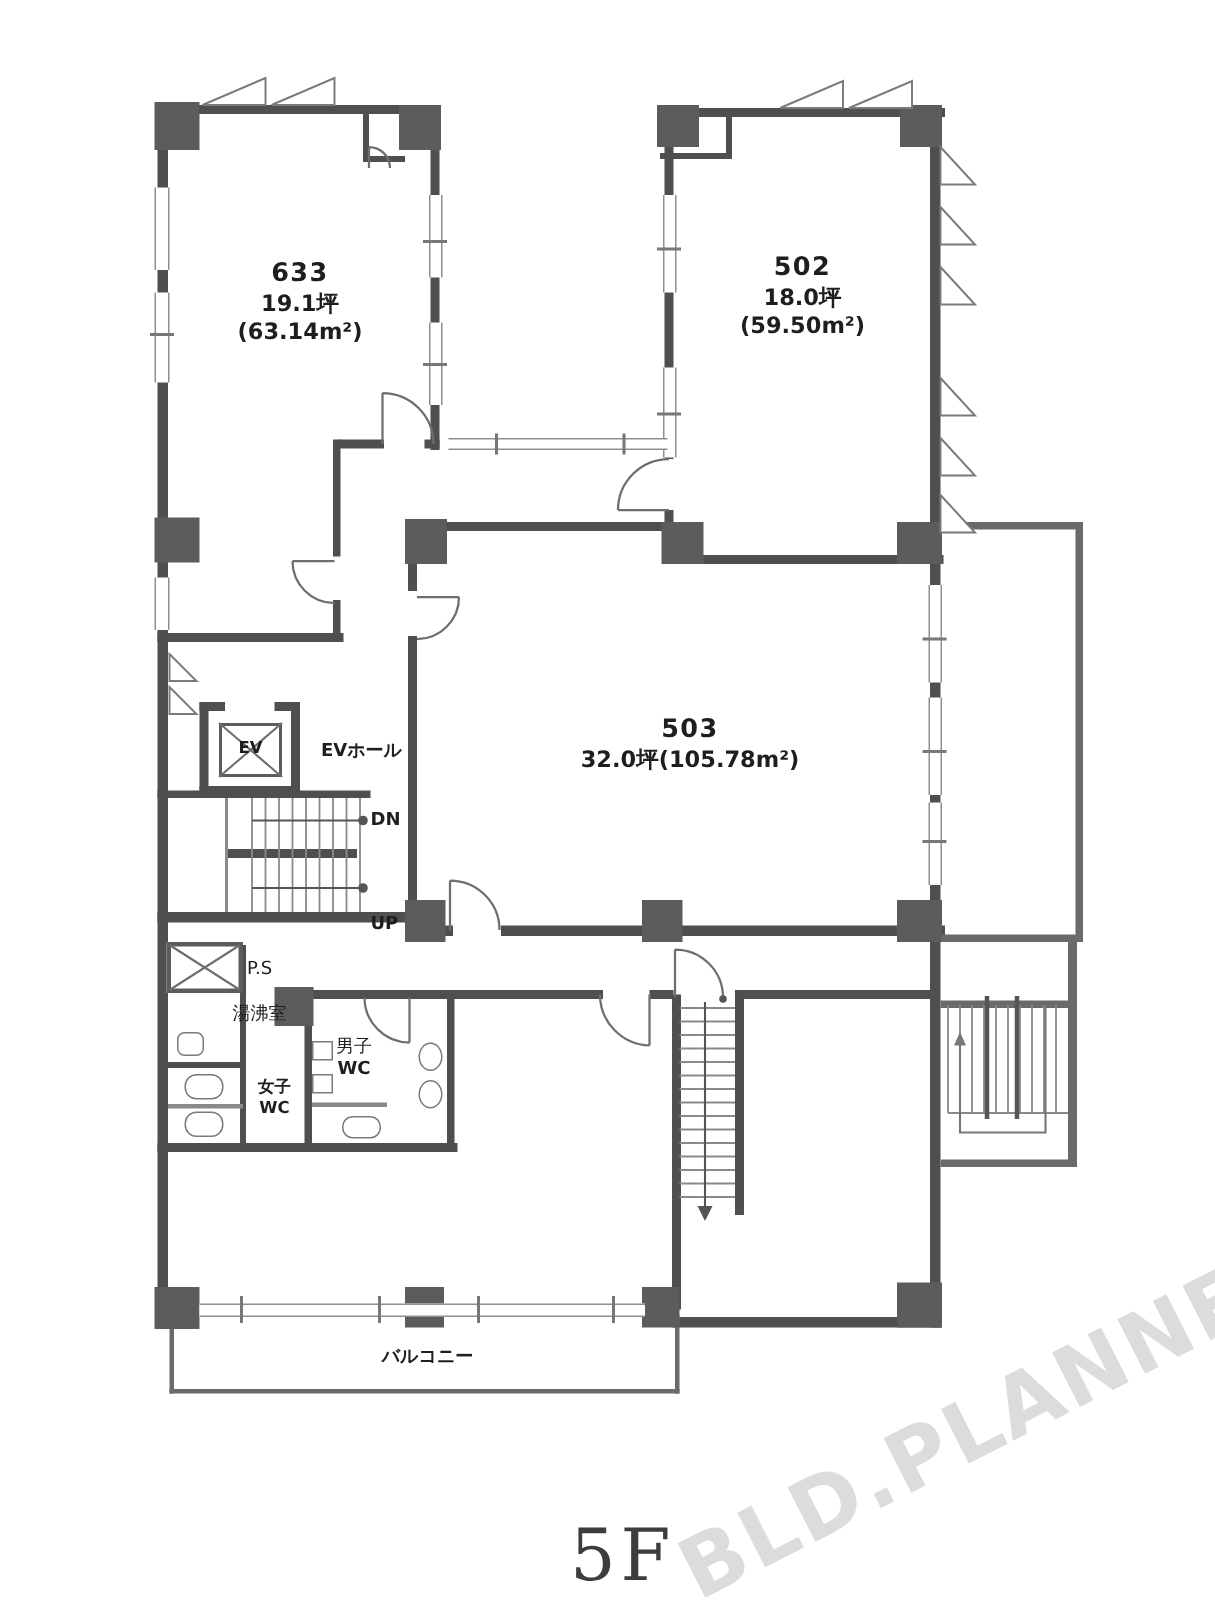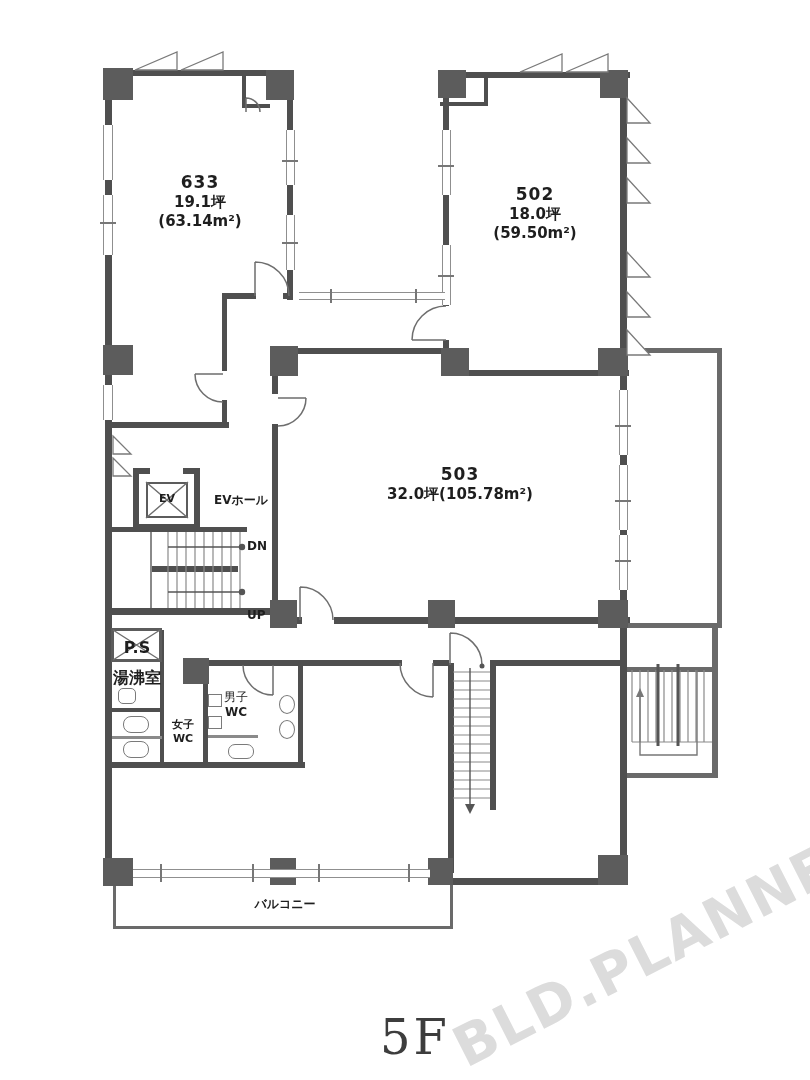--- a/index.html
+++ b/index.html
@@ -11,21 +11,21 @@
   .thin{position:absolute;background:#8a8a8a;}     
   .winh{position:absolute;background:#fff;border-top:1.5px solid #8f8f8f;border-bottom:1.5px solid #8f8f8f;box-sizing:border-box;}
   .winv{position:absolute;background:#fff;border-left:1.5px solid #8f8f8f;border-right:1.5px solid #8f8f8f;box-sizing:border-box;}
   .tick{position:absolute;background:#777;}
   .box{position:absolute;box-sizing:border-box;border:2px solid #5c5c5c;background:#fff;}
   .fix{position:absolute;box-sizing:border-box;border:1.5px solid #7a7a7a;background:#fff;}
   .lbl{position:absolute;text-align:center;line-height:1.25;}
   .room-num{font-size:17px;font-weight:700;letter-spacing:1px;}
   .room-area{font-size:15px;font-weight:600;}
   .small{font-size:12px;font-weight:600;}
-  .tiny{font-size:16px;font-weight:700;}
+  .tiny{font-size:12px;font-weight:400;margin-left:36px;}
   .svgl{position:absolute;left:0;top:0;}
   .floor-label{position:absolute;left:340px;top:1009px;width:150px;text-align:center;
       font-family:"DejaVu Serif","Liberation Serif",serif;font-size:48px;color:#3d3d3d;letter-spacing:3px;}
   .watermark{position:absolute;left:430px;top:905px;width:500px;font-size:56px;font-weight:700;
       color:#dcdcdc;transform:rotate(-27deg);transform-origin:50% 50%;white-space:nowrap;letter-spacing:2px;}
 </style>
 </head>
 <body>
 
 <div class="plan">
@@ -218,26 +218,26 @@
       <path d="M640 695 V755 H697 V670" fill="none"></path>
         <path d="M636 697 L644 697 L640 688 Z" stroke="none"></path>
     </g>
   </svg>
 
   <div class="lbl" style="left:120px;top:172px;width:160px">
     <div class="room-num">633</div>
     <div class="room-area">19.1坪</div>
     <div class="room-area">(63.14m²)</div>
   </div>
-  <div class="lbl" style="left:450px;top:184px;width:170px">
+  <div class="lbl" style="left:450px;top:168px;width:170px">
     <div class="room-num">502</div>
     <div class="room-area">18.0坪</div>
     <div class="room-area">(59.50m²)</div>
   </div>
-  <div class="lbl" style="left:320px;top:464px;width:280px">
+  <div class="lbl" style="left:320px;top:476px;width:280px">
     <div class="room-num">503</div>
     <div class="room-area">32.0坪(105.78m²)</div>
   </div>
   <div class="lbl" style="left:185px;top:788px;width:240px">
   </div>
 
   <div class="lbl small" style="left:147px;top:492px;width:40px;font-size:11px">EV</div>
   <div class="lbl small" style="left:205px;top:493px;width:72px">EVホール</div>
   <div class="lbl small" style="left:247px;top:539px;width:32px;text-align:left">DN</div>
   <div class="lbl small" style="left:247px;top:608px;width:32px;text-align:left">UP</div>

